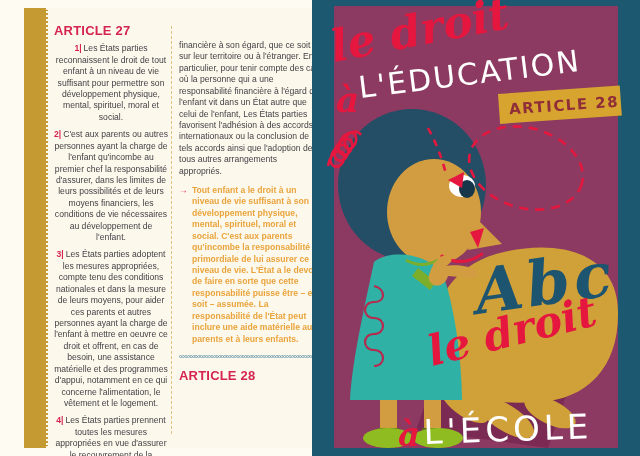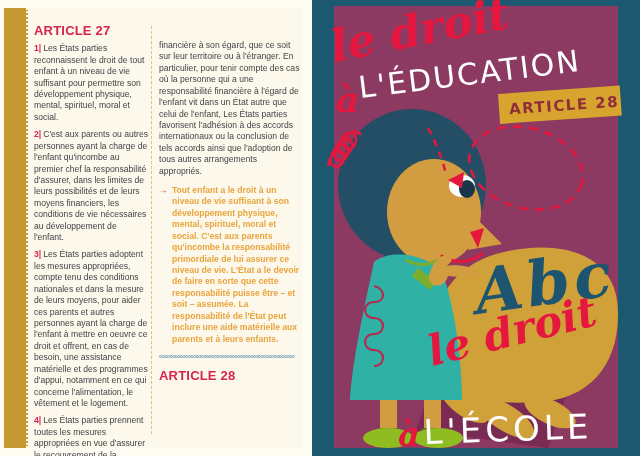--- a/index.html
+++ b/index.html
@@ -1,30 +1,30 @@
 <!DOCTYPE html>
 <html><head>
 <meta charset="utf-8">
 <style>
   html,body{margin:0;padding:0;}
   body{width:640px;height:456px;overflow:hidden;background:#fdfbf2;font-family:"Liberation Sans",sans-serif;}
   .stage{position:relative;width:640px;height:456px;background:#fdfbf2;}
 
   
-  .left-page{position:absolute;left:4px;top:8px;width:298px;height:440px;background:#fdf8ec;}
+  .left-page{position:absolute;left:24px;top:8px;width:298px;height:440px;background:#fdf8ec;}
   .gold-band{position:absolute;left:0;top:0;width:22px;height:440px;background:#c59a33;border-right:2px dotted #fdf8ec;}
 
   .col{position:absolute;font-size:8.6px;line-height:1.33;color:#403f44;}
   .col1{left:30px;top:14px;width:114px;}
   .col2{left:155px;top:14px;width:142px;}
   .col-divider{position:absolute;left:147px;top:18px;height:408px;border-left:1px dashed #e3c084;}
 
   h2.art{margin:0 0 4px 0;font-size:13px;letter-spacing:.2px;color:#d5244d;font-weight:bold;}
   .col2 h2.art{margin-top:6px;}
-  p.para{margin:0 0 6px 0;}
+  p.para{margin:0 0 6px 0;text-align:center;}
   .num{color:#d5244d;font-weight:bold;margin-right:2px;}
   p.cont{margin:18px 0 8px 0;}
   p.highlight{position:relative;margin:0 0 8px 0;padding-left:13px;color:#e9a43c;font-weight:bold;}
   .arrow{position:absolute;left:0;top:0;color:#e8334e;font-weight:bold;}
   .chain{color:#4f86a2;font-size:8px;letter-spacing:-.5px;line-height:1;margin:2px 0 2px 0;white-space:nowrap;overflow:hidden;width:138px;}
 
   
   .right-panel{position:absolute;left:312px;top:0;width:328px;height:456px;}
   .right-panel svg{display:block;}
   .script{font-family:"DejaVu Serif",serif;font-style:italic;font-weight:bold;}

